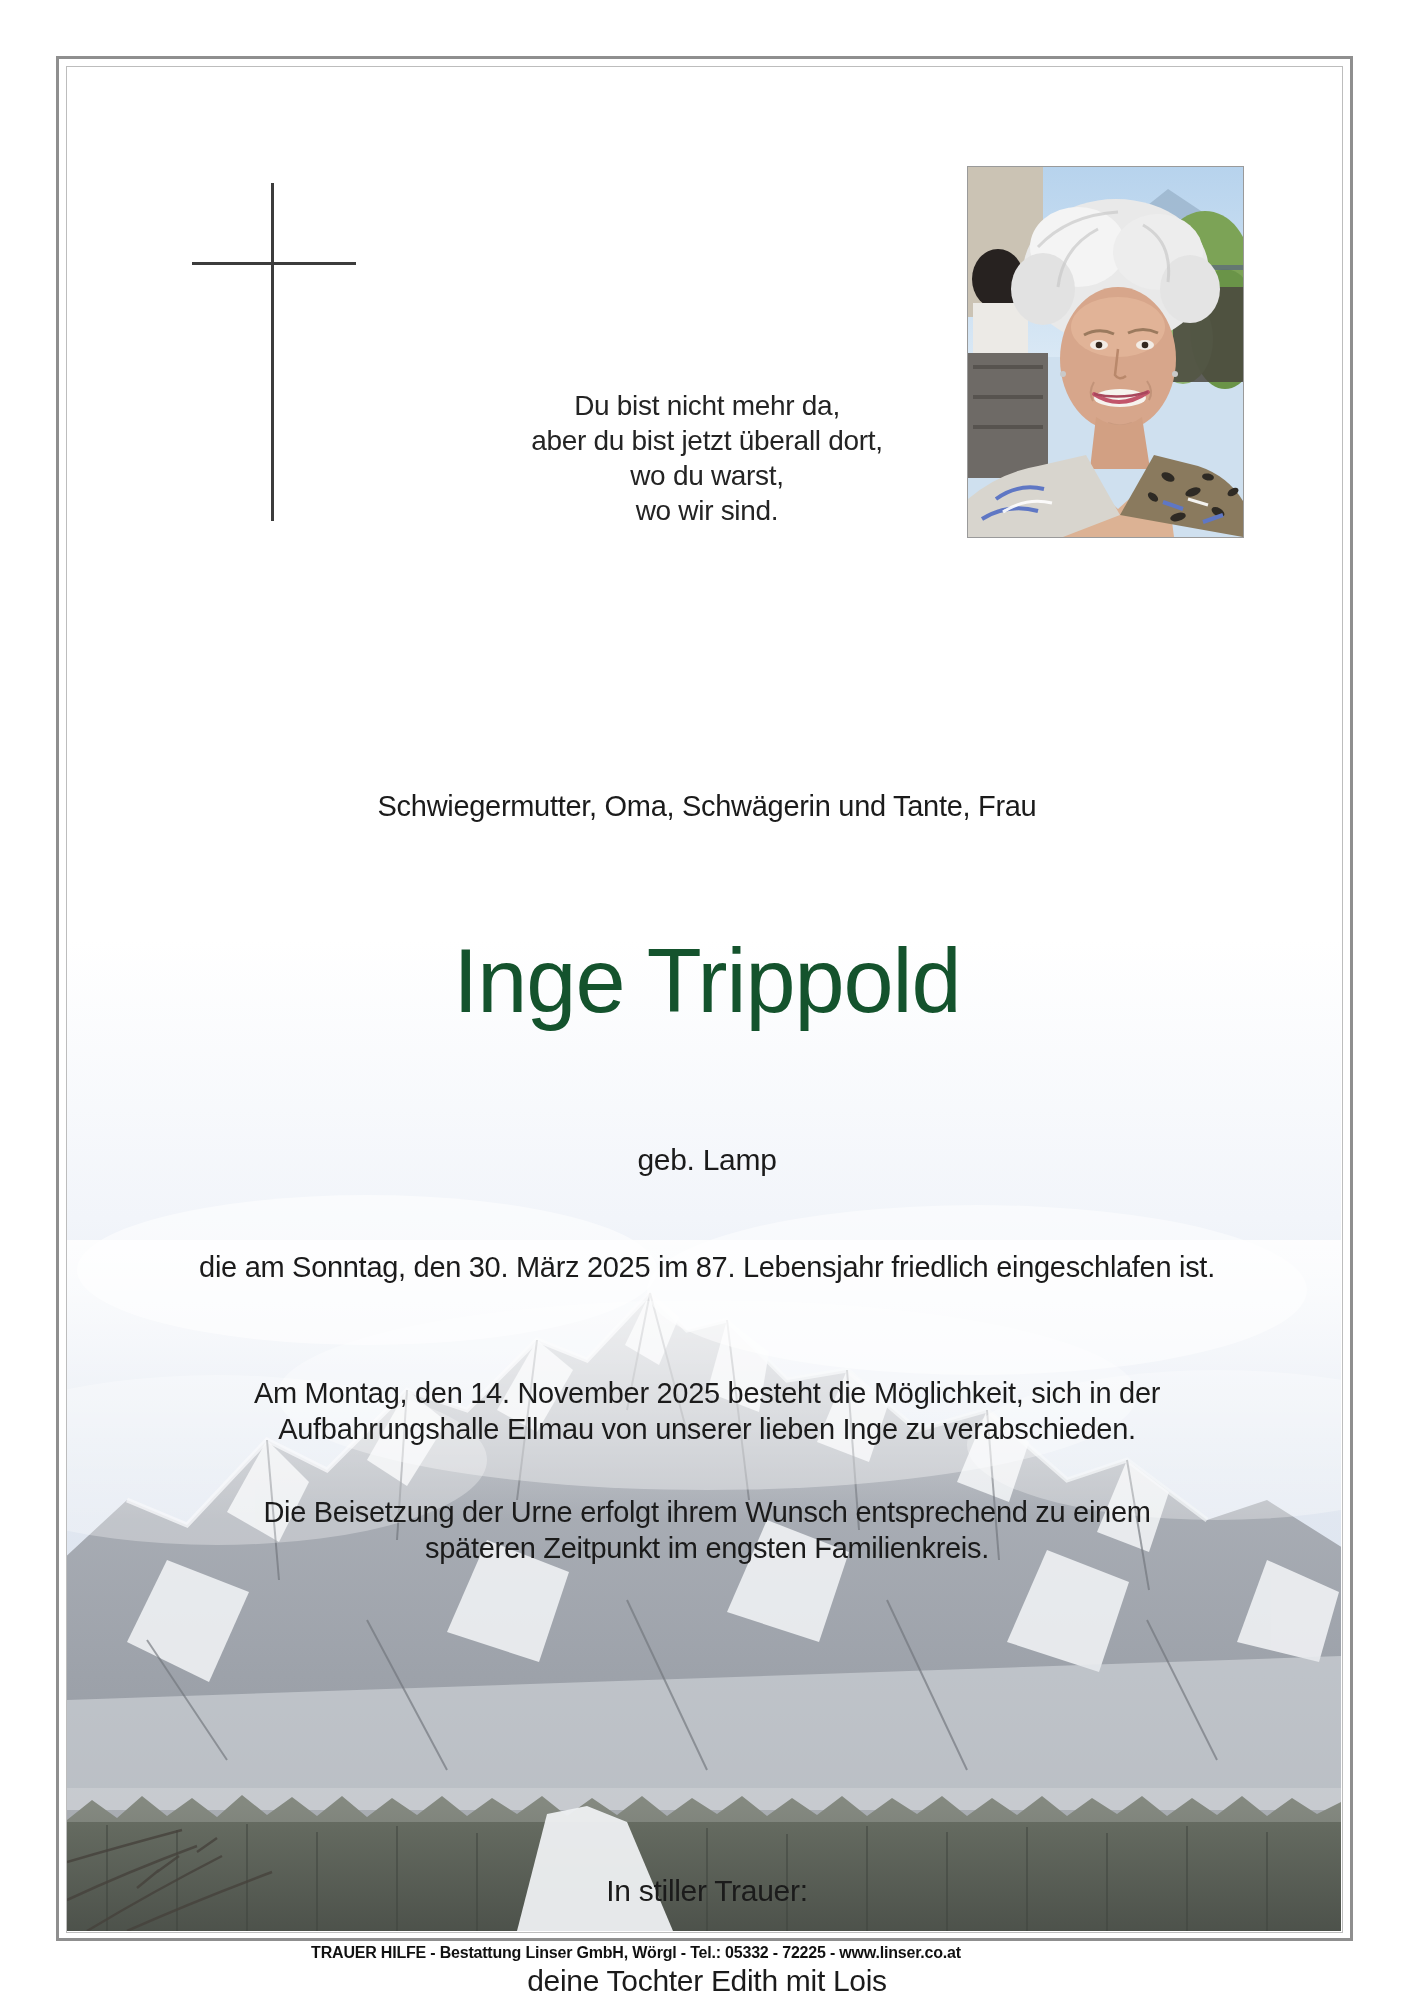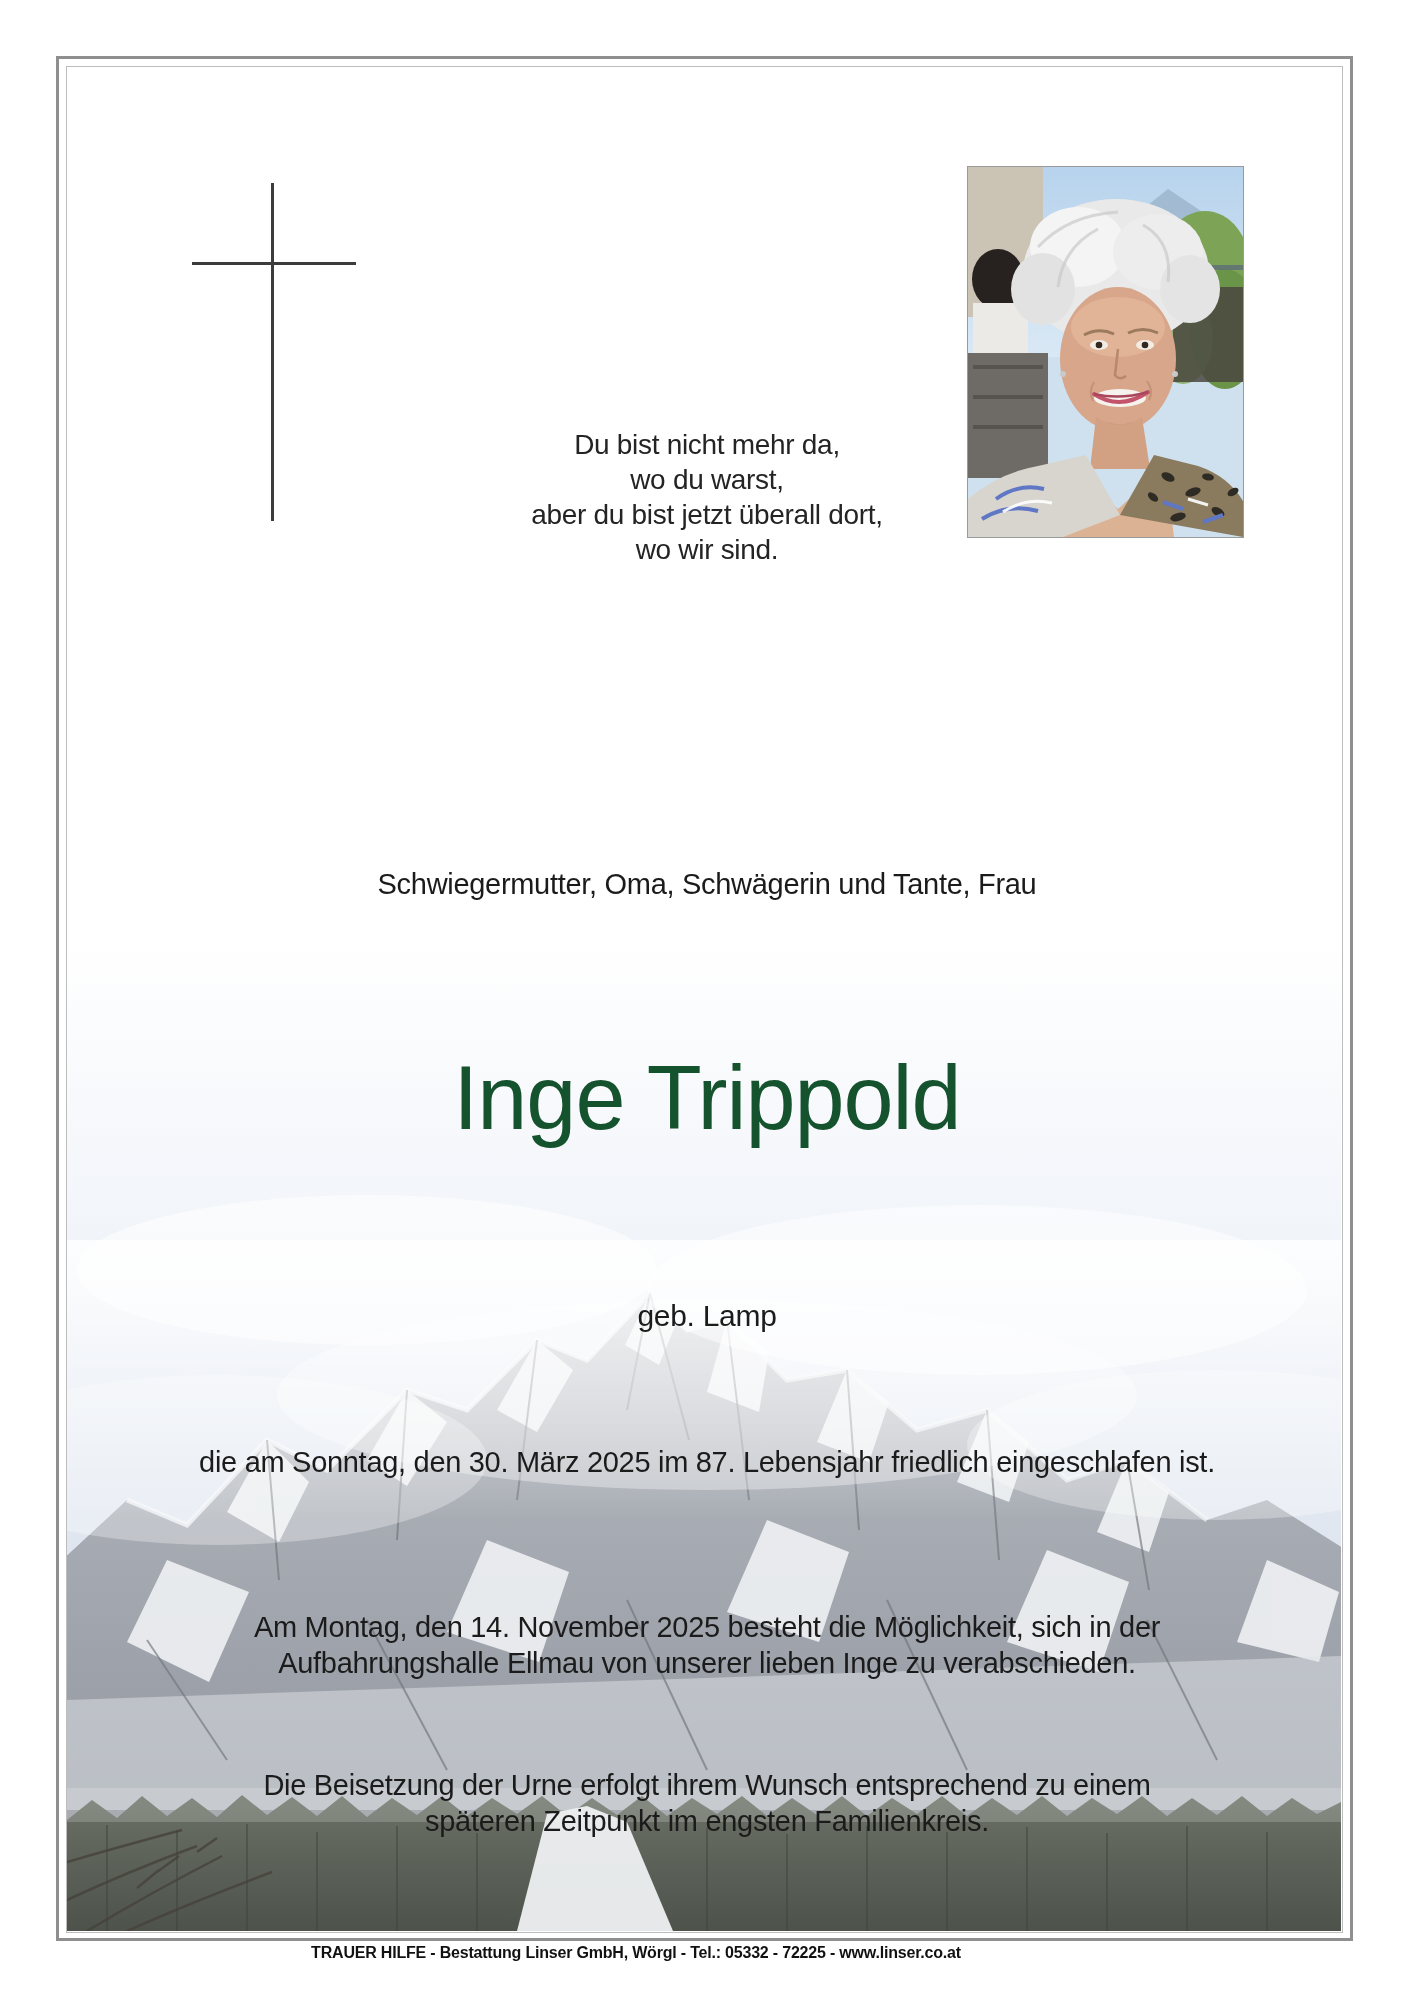--- a/index.html
+++ b/index.html
@@ -19,21 +19,21 @@
   .name{top:756px;font-size:90px;letter-spacing:-1px;line-height:1.1;color:#14532d;}
   .maiden{top:868px;font-size:30px;}
   .death{top:942px;font-size:29px;}
   .farewell{top:1033px;font-size:29px;line-height:36px;}
   .burial{top:1080px;font-size:29px;line-height:36px;}
   .trauer{top:1388px;font-size:30px;}
   .mourners{top:1443px;font-size:30px;line-height:35px;}
   .footer{position:absolute;left:0;top:1944px;width:1272px;text-align:center;
           font-size:16px;font-weight:bold;letter-spacing:-0.2px;color:#111;}
   .mountain{position:absolute;left:67px;top:940px;width:1274px;height:991px;}
-  .z{position:relative;z-index:2;margin-top:39px;}
+  .z{position:relative;z-index:2;}
 </style>
 </head>
 <body>
 
 <div class="page">
 
   <svg class="mountain" viewBox="0 0 1274 991" preserveAspectRatio="none" aria-hidden="true">
     <defs>
       <linearGradient id="sky" x1="0" y1="0" x2="0" y2="1">
         <stop offset="0" stop-color="#ffffff"></stop>
@@ -226,22 +226,22 @@
         <g stroke="#ffffff" stroke-width="3" fill="none" opacity="0.9">
           <path d="M35,345 Q58,330 84,336"></path>
           <path d="M220,332 L240,338"></path>
         </g>
       </g>
     </svg>
   </div>
 
   <div class="txt poem z">
     <div>Du bist nicht mehr da,</div>
+    <div>aber du bist jetzt überall dort,</div>
     <div>wo du warst,</div>
-    <div>aber du bist jetzt überall dort,</div>
     <div>wo wir sind.</div>
   </div>
 
   <div class="txt intro z">
     <div>Schwiegermutter, Oma, Schwägerin und Tante, Frau</div>
   </div>
 
   <div class="txt name z">Inge Trippold</div>
   <div class="txt maiden z">geb. Lamp</div>
 

